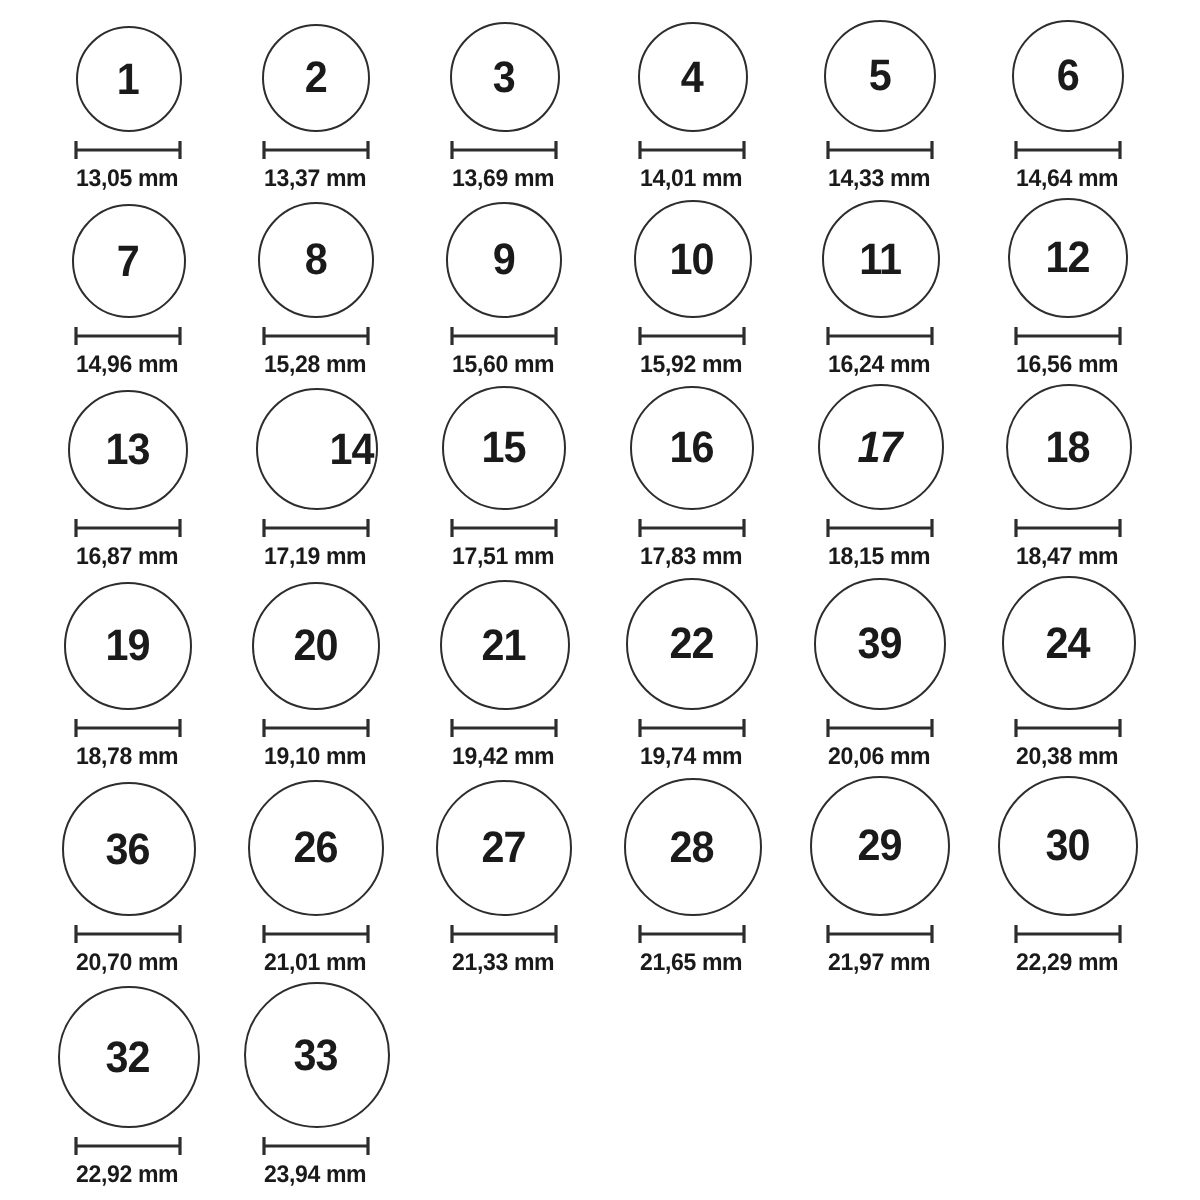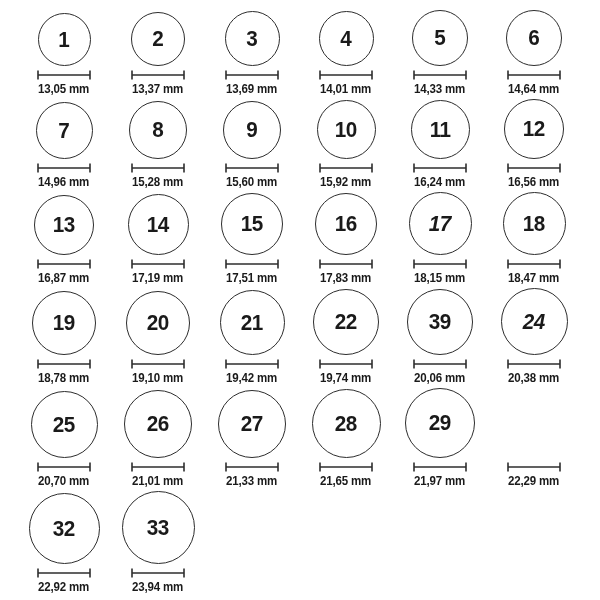--- a/index.html
+++ b/index.html
@@ -198,21 +198,21 @@
           <span class="num">13</span>
         </div>
         <svg class="ruler" width="54" height="10" viewBox="0 0 54 10">
           <line x1="1" y1="0.5" x2="1" y2="9.5" stroke="#2d2d2d" stroke-width="1.6"></line>
           <line x1="53" y1="0.5" x2="53" y2="9.5" stroke="#2d2d2d" stroke-width="1.6"></line>
           <line x1="1" y1="5" x2="53" y2="5" stroke="#2d2d2d" stroke-width="1.4"></line>
         </svg>
         <div class="label">16,87 mm</div>
       </div>
       <div class="cell">
-        <div class="circle" style="width: 61px; height: 61px;">
+        <div class="circle" style="width: 61px; height: 61px; justify-content: flex-end;">
           <span class="num">14</span>
         </div>
         <svg class="ruler" width="54" height="10" viewBox="0 0 54 10">
           <line x1="1" y1="0.5" x2="1" y2="9.5" stroke="#2d2d2d" stroke-width="1.6"></line>
           <line x1="53" y1="0.5" x2="53" y2="9.5" stroke="#2d2d2d" stroke-width="1.6"></line>
           <line x1="1" y1="5" x2="53" y2="5" stroke="#2d2d2d" stroke-width="1.4"></line>
         </svg>
         <div class="label">17,19 mm</div>
       </div>
       <div class="cell">
@@ -310,35 +310,35 @@
           <span class="num">39</span>
         </div>
         <svg class="ruler" width="54" height="10" viewBox="0 0 54 10">
           <line x1="1" y1="0.5" x2="1" y2="9.5" stroke="#2d2d2d" stroke-width="1.6"></line>
           <line x1="53" y1="0.5" x2="53" y2="9.5" stroke="#2d2d2d" stroke-width="1.6"></line>
           <line x1="1" y1="5" x2="53" y2="5" stroke="#2d2d2d" stroke-width="1.4"></line>
         </svg>
         <div class="label">20,06 mm</div>
       </div>
       <div class="cell">
-        <div class="circle" style="width: 67px; height: 67px; font-style: italic;">
+        <div class="circle" style="width: 67px; height: 67px;">
           <span class="num">24</span>
         </div>
         <svg class="ruler" width="54" height="10" viewBox="0 0 54 10">
           <line x1="1" y1="0.5" x2="1" y2="9.5" stroke="#2d2d2d" stroke-width="1.6"></line>
           <line x1="53" y1="0.5" x2="53" y2="9.5" stroke="#2d2d2d" stroke-width="1.6"></line>
           <line x1="1" y1="5" x2="53" y2="5" stroke="#2d2d2d" stroke-width="1.4"></line>
         </svg>
         <div class="label">20,38 mm</div>
       </div>
     </div>
     <div class="row">
       <div class="cell">
         <div class="circle" style="width: 67px; height: 67px;">
-          <span class="num">25</span>
+          <span class="num">36</span>
         </div>
         <svg class="ruler" width="54" height="10" viewBox="0 0 54 10">
           <line x1="1" y1="0.5" x2="1" y2="9.5" stroke="#2d2d2d" stroke-width="1.6"></line>
           <line x1="53" y1="0.5" x2="53" y2="9.5" stroke="#2d2d2d" stroke-width="1.6"></line>
           <line x1="1" y1="5" x2="53" y2="5" stroke="#2d2d2d" stroke-width="1.4"></line>
         </svg>
         <div class="label">20,70 mm</div>
       </div>
       <div class="cell">
         <div class="circle" style="width: 68px; height: 68px;">
@@ -378,20 +378,23 @@
           <span class="num">29</span>
         </div>
         <svg class="ruler" width="54" height="10" viewBox="0 0 54 10">
           <line x1="1" y1="0.5" x2="1" y2="9.5" stroke="#2d2d2d" stroke-width="1.6"></line>
           <line x1="53" y1="0.5" x2="53" y2="9.5" stroke="#2d2d2d" stroke-width="1.6"></line>
           <line x1="1" y1="5" x2="53" y2="5" stroke="#2d2d2d" stroke-width="1.4"></line>
         </svg>
         <div class="label">21,97 mm</div>
       </div>
       <div class="cell">
+        <div class="circle" style="width: 70px; height: 70px;">
+          <span class="num">30</span>
+        </div>
         <svg class="ruler" width="54" height="10" viewBox="0 0 54 10">
           <line x1="1" y1="0.5" x2="1" y2="9.5" stroke="#2d2d2d" stroke-width="1.6"></line>
           <line x1="53" y1="0.5" x2="53" y2="9.5" stroke="#2d2d2d" stroke-width="1.6"></line>
           <line x1="1" y1="5" x2="53" y2="5" stroke="#2d2d2d" stroke-width="1.4"></line>
         </svg>
         <div class="label">22,29 mm</div>
       </div>
     </div>
     <div class="row">
       <div class="cell">

